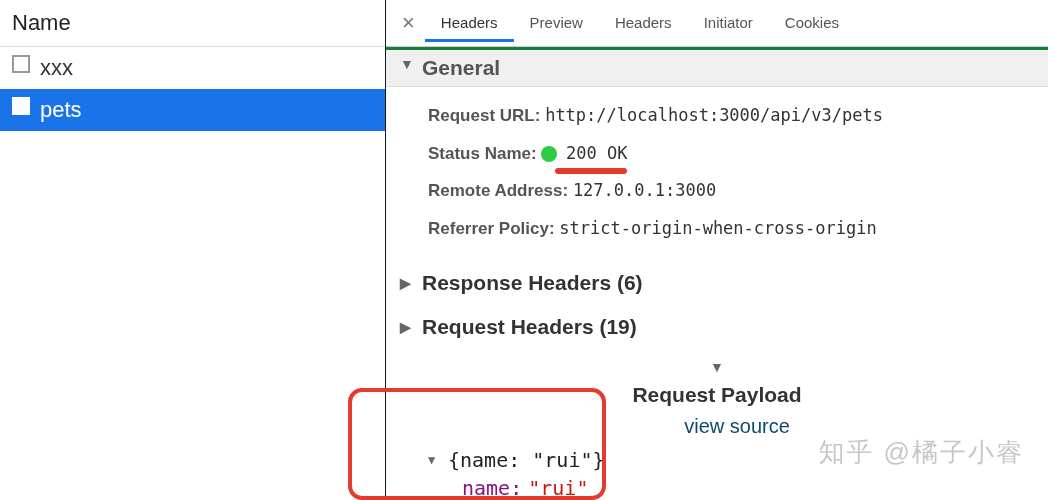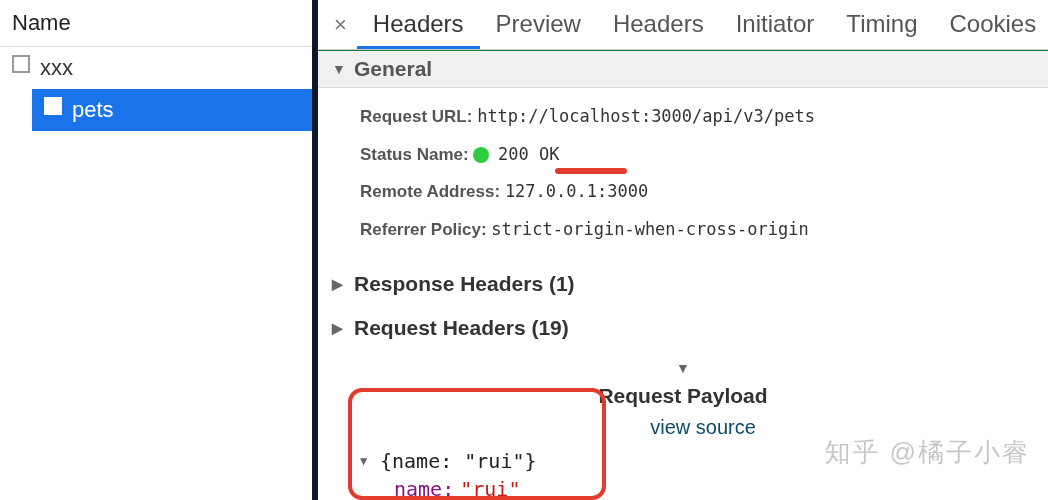--- a/index.html
+++ b/index.html
@@ -8,22 +8,22 @@
       font-size: 20px;
       color: #333;
       background: #fff;
       display: flex;
       width: 1048px;
       height: 500px;
       overflow: hidden;
     }
     
     .left-panel {
-      width: 318px;
-      border-right: 6px solid #0f172a;
+      width: 386px;
+      border-right: 1px solid #0f172a;
       background: #fff;
       display: flex;
       flex-direction: column;
     }
     .left-header {
       padding: 10px 12px;
       border-bottom: 1px solid #ddd;
       font-size: 22px;
       color: #222;
     }
@@ -31,21 +31,20 @@
     .request-item {
       display: flex;
       gap: 10px;
       padding: 8px 12px;
       font-size: 22px;
       cursor: pointer;
     }
     .request-item.selected {
       background: #1a73e8;
       color: #fff;
-      margin-left: 32px;
     }
     .checkbox {
       width: 18px;
       height: 18px;
       border: 2px solid #999;
       flex-shrink: 0;
       background: #fff;
     }
     .request-item.selected .checkbox { border-color: #fff; }
 
@@ -64,38 +63,38 @@
       gap: 0;
     }
     .close-btn {
       font-size: 22px;
       color: #777;
       padding: 10px 10px;
       cursor: pointer;
     }
     .tab {
       padding: 10px 16px 8px;
-      font-size: 24px;
+      font-size: 15px;
       color: #555;
       cursor: pointer;
       border-bottom: 3px solid transparent;
     }
     .tab.active {
       color: #333;
       border-bottom-color: #1a73e8;
     }
 
     
     .section-header {
       background: #f0f0f0;
-      border-top: 1px solid #15803d;
+      border-top: 3px solid #15803d;
       border-bottom: 1px solid #ddd;
       padding: 6px 14px;
       display: flex;
-      align-items: center;
+      align-items: flex-start;
       gap: 8px;
       font-weight: bold;
       color: #555;
       font-size: 21px;
     }
     .arrow {
       font-size: 14px;
       color: #666;
       width: 14px;
     }
@@ -156,21 +155,21 @@
       border-radius: 3px;
       background: #e33b2d;
     }
     .anno-box {
       position: absolute;
       border: 4px solid #e33b2d;
       border-radius: 14px;
     }
     .watermark {
       position: absolute;
-      right: 18px;
+      right: 24px;
       bottom: 30px;
       color: rgba(130,130,130,0.45);
       font-size: 26px;
       letter-spacing: 2px;
       pointer-events: none;
     }
     .root { position: relative; width: 100%; height: 100%; display: flex; }
   </style>
 </head>
 <body>
@@ -191,21 +190,20 @@
     </div>
   </div>
 
   <div class="right-panel">
     <div class="tabs">
       <span class="close-btn">×</span>
       <span class="tab active">Headers</span>
       <span class="tab">Preview</span>
       <span class="tab">Headers</span>
       <span class="tab">Initiator</span>
-      <span class="tab">Timing</span>
       <span class="tab">Cookies</span>
     </div>
 
     <div class="section-header">
       <span class="arrow down"></span>
       <span>General</span>
     </div>
     <div class="section-body">
       <div class="kv-row">
         <span class="kv-label">Request URL:</span>
@@ -221,21 +219,21 @@
         <span class="kv-value">127.0.0.1:3000</span>
       </div>
       <div class="kv-row">
         <span class="kv-label">Referrer Policy:</span>
         <span class="kv-value">strict-origin-when-cross-origin</span>
       </div>
     </div>
 
     <div class="collapsed-row">
       <span class="arrow right"></span>
-      <span>Response Headers (1)</span>
+      <span>Response Headers (6)</span>
     </div>
 
     <div class="collapsed-row">
       <span class="arrow right"></span>
       <span>Request Headers (19)</span>
     </div>
 
     <div class="collapsed-row" style="padding-bottom:4px;flex-direction:column;">
       <span class="arrow down"></span>
       <span>Request Payload</span>

